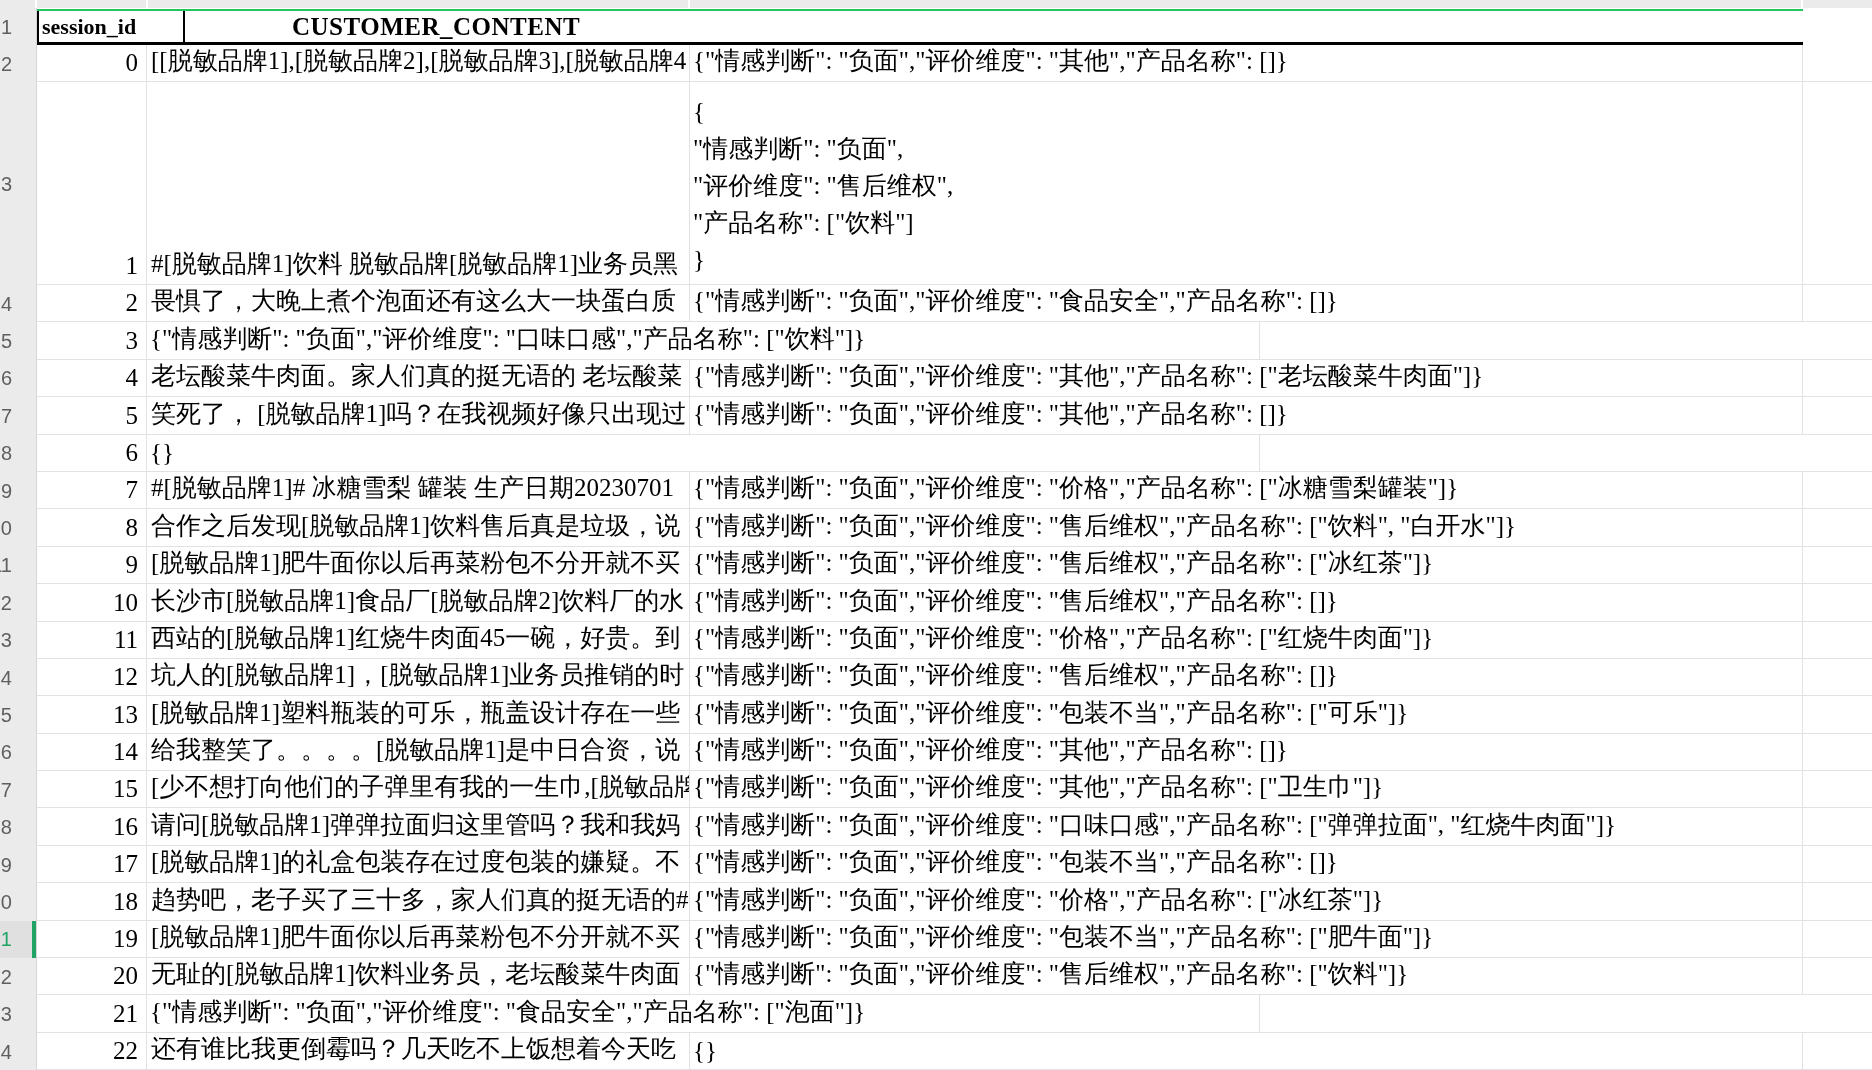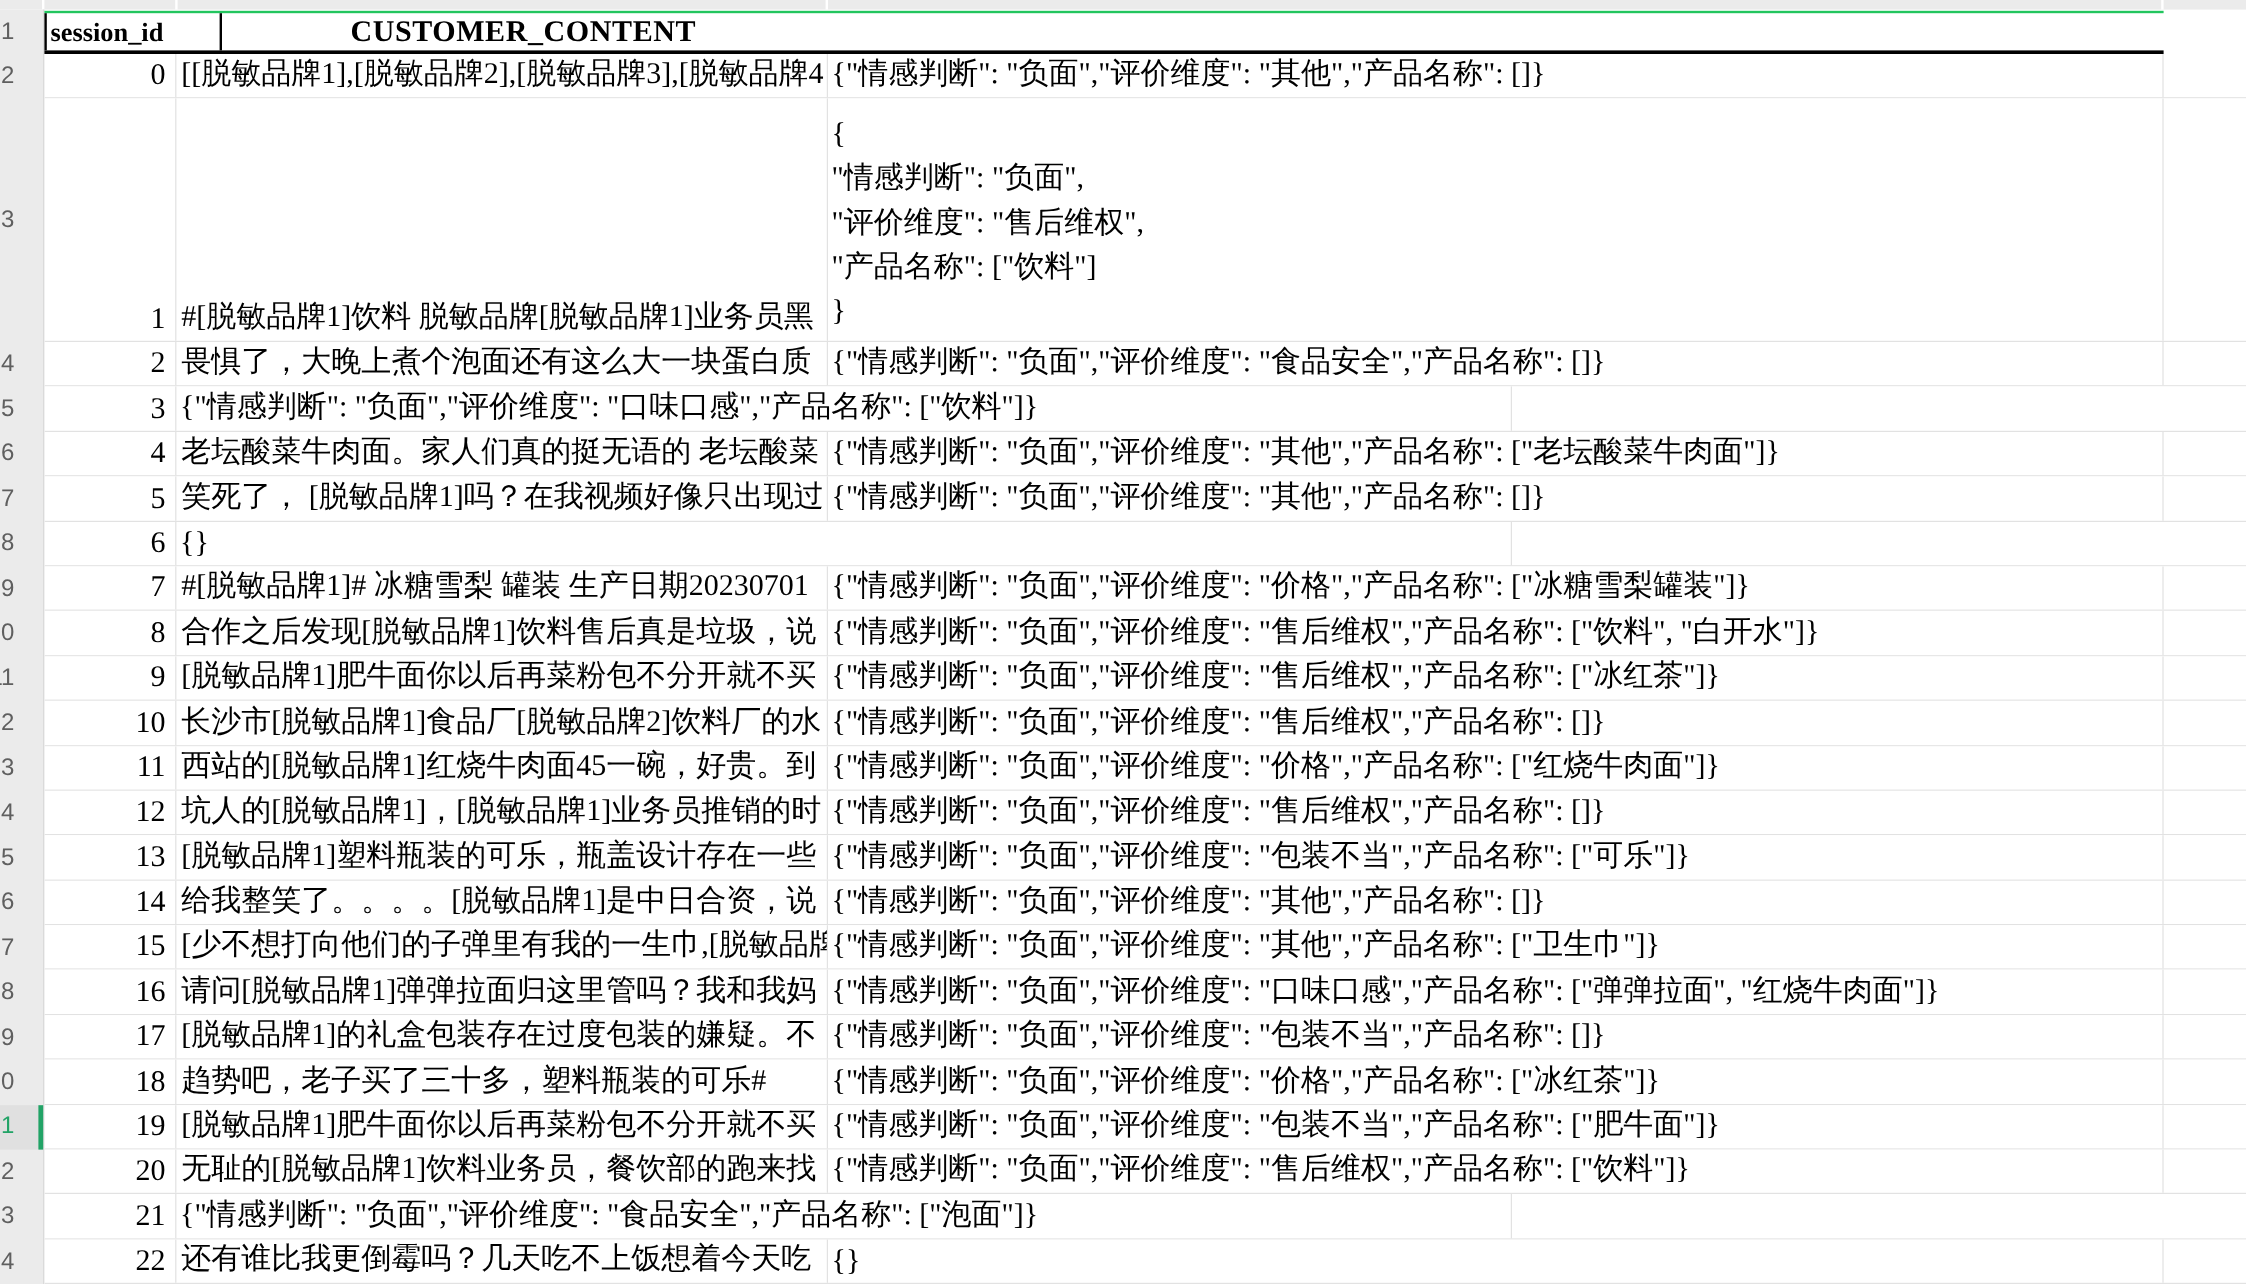--- a/index.html
+++ b/index.html
@@ -238,33 +238,33 @@
       <div class="cell c-fill"></div>
     </div>
     <div class="drow" style="height: 37.4px;">
       <div class="cell c-sess">17</div>
       <div class="cell c-content">[脱敏品牌1]的礼盒包装存在过度包装的嫌疑。不</div>
       <div class="cell c-answer">{"情感判断": "负面","评价维度": "包装不当","产品名称": []}</div>
       <div class="cell c-fill"></div>
     </div>
     <div class="drow" style="height: 37.4px;">
       <div class="cell c-sess">18</div>
-      <div class="cell c-content">趋势吧，老子买了三十多，塑料瓶装的可乐#</div>
+      <div class="cell c-content">趋势吧，老子买了三十多，家人们真的挺无语的#</div>
       <div class="cell c-answer">{"情感判断": "负面","评价维度": "价格","产品名称": ["冰红茶"]}</div>
       <div class="cell c-fill"></div>
     </div>
     <div class="drow" style="height: 37.4px;">
       <div class="cell c-sess">19</div>
       <div class="cell c-content">[脱敏品牌1]肥牛面你以后再菜粉包不分开就不买</div>
       <div class="cell c-answer">{"情感判断": "负面","评价维度": "包装不当","产品名称": ["肥牛面"]}</div>
       <div class="cell c-fill"></div>
     </div>
     <div class="drow" style="height: 37.4px;">
       <div class="cell c-sess">20</div>
-      <div class="cell c-content">无耻的[脱敏品牌1]饮料业务员，餐饮部的跑来找</div>
+      <div class="cell c-content">无耻的[脱敏品牌1]饮料业务员，老坛酸菜牛肉面</div>
       <div class="cell c-answer">{"情感判断": "负面","评价维度": "售后维权","产品名称": ["饮料"]}</div>
       <div class="cell c-fill"></div>
     </div>
     <div class="drow" style="height: 37.4px;">
       <div class="cell c-sess">21</div>
       <div class="cell c-answer">{"情感判断": "负面","评价维度": "食品安全","产品名称": ["泡面"]}</div>
       <div class="cell c-fill"></div>
     </div>
     <div class="drow" style="height: 37.4px;">
       <div class="cell c-sess">22</div>

